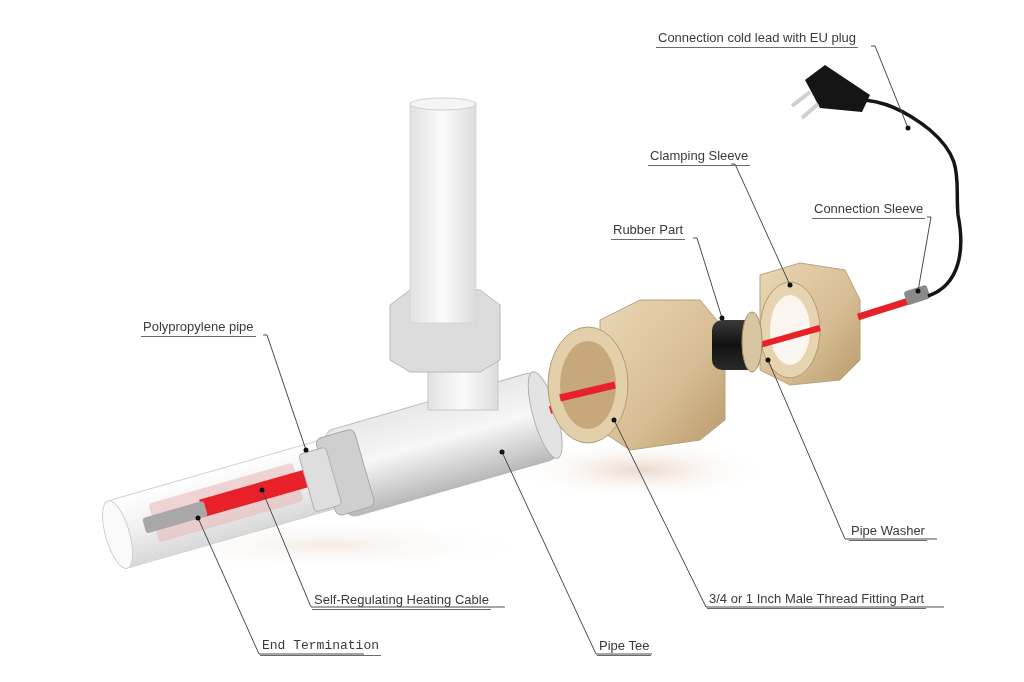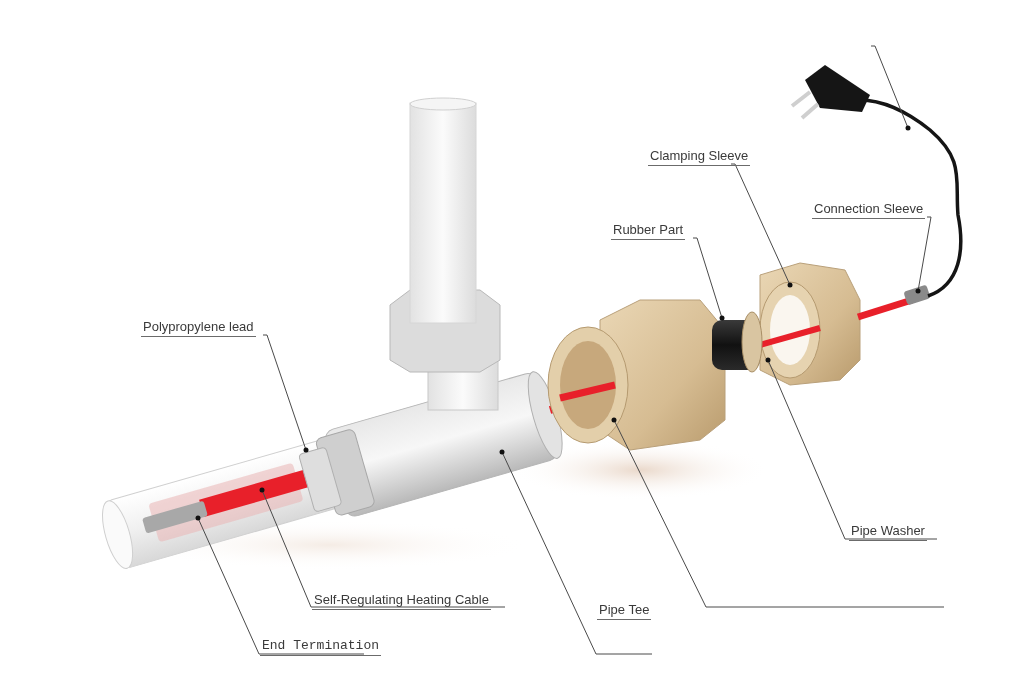--- a/index.html
+++ b/index.html
@@ -122,21 +122,23 @@
         <circle cx="722" cy="318" r="2.5"></circle>
     <circle cx="306" cy="450" r="2.5"></circle>
         <circle cx="768" cy="360" r="2.5"></circle>
     <circle cx="262" cy="490" r="2.5"></circle>
         <circle cx="614" cy="420" r="2.5"></circle>
     <circle cx="198" cy="518" r="2.5"></circle>
         <circle cx="502" cy="452" r="2.5"></circle>
   </g>
 </svg>
 
+<div class="label" style="left:656px;top:30px;">Connection cold lead with EU plug</div>
 <div class="label" style="left:648px;top:148px;">Clamping Sleeve</div>
 <div class="label" style="left:812px;top:201px;">Connection Sleeve</div>
 <div class="label" style="left:611px;top:222px;">Rubber Part</div>
-<div class="label" style="left:141px;top:319px;">Polypropylene lead</div>
+<div class="label" style="left:141px;top:319px;">Polypropylene pipe</div>
 <div class="label" style="left:849px;top:523px;">Pipe Washer</div>
 <div class="label" style="left:312px;top:592px;">Self-Regulating Heating Cable</div>
+<div class="label" style="left:707px;top:591px;">3/4 or 1 Inch Male Thread Fitting Part</div>
 <div class="label" style="left:260px;top:638px;font-family:Liberation Mono, monospace;">End Termination</div>
-<div class="label" style="left:597px;top:602px;">Pipe Tee</div>
+<div class="label" style="left:597px;top:638px;">Pipe Tee</div>
 </div>
 
 </body></html>

